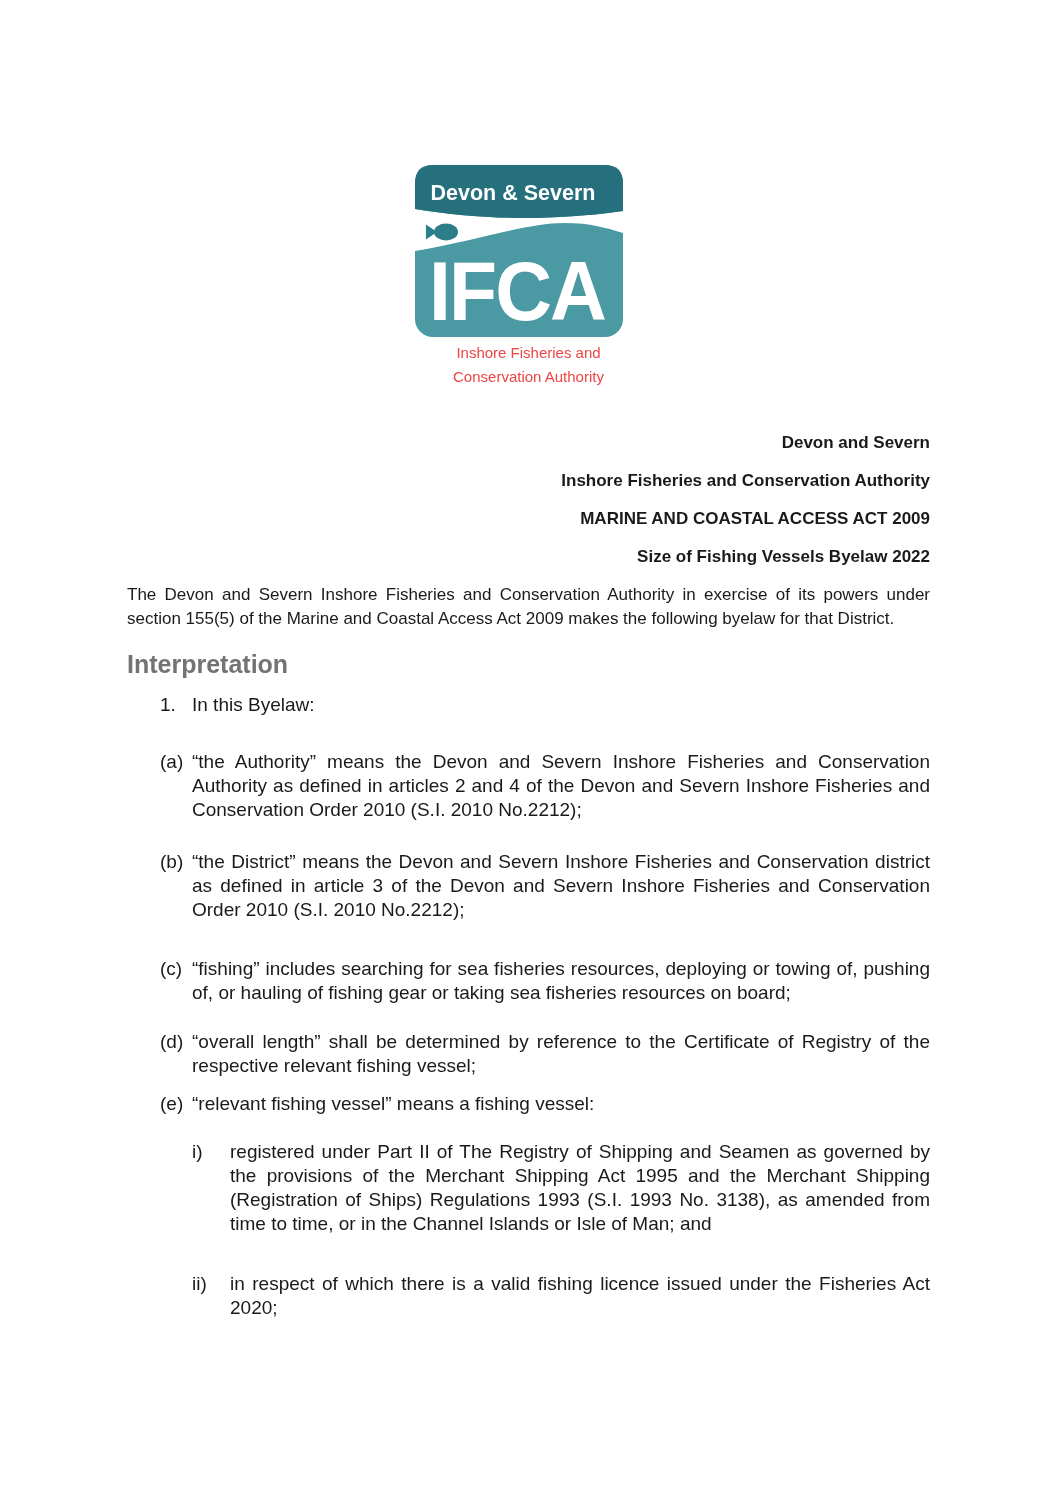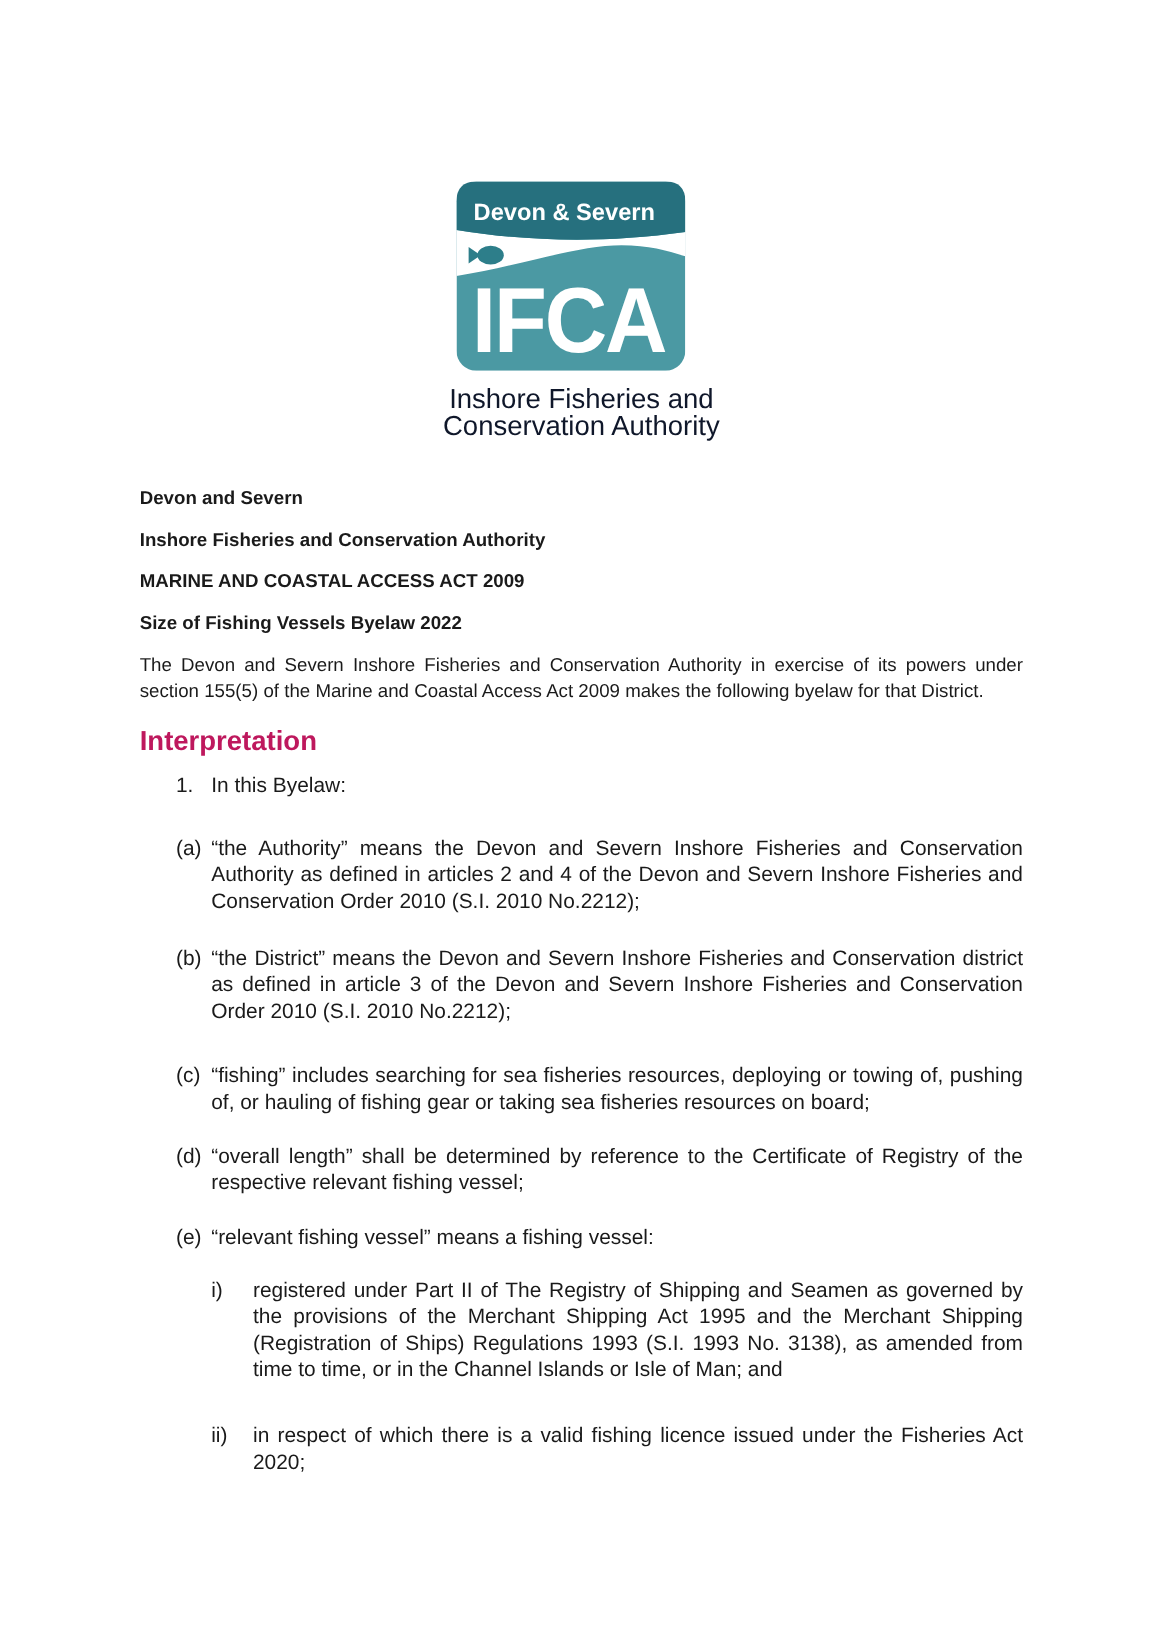--- a/index.html
+++ b/index.html
@@ -39,50 +39,50 @@
     fill: #ffffff;
   }
   .logo-acronym-text {
     font-family: "Liberation Sans", sans-serif;
     font-weight: bold;
     font-size: 84px;
     fill: #ffffff;
     letter-spacing: -2px;
   }
   .logo-caption {
-    margin-top: 14px;
+    margin-top: 4px;
     text-align: center;
-    font-size: 25px;
+    font-size: 15px;
     line-height: 24px;
-    color: #0f172a;
+    color: #ef4444;
   }
   
   .doc-heading {
     margin: 18px 0 0 0;
-    text-align: left;
+    text-align: right;
     font-weight: bold;
     font-size: 17px;
     line-height: 20px;
   }
   .doc-heading.first {
     margin-top: 44px;
   }
   
   .intro {
     margin: 16px 0 0 0;
     font-size: 17px;
     line-height: 24px;
     text-align: justify;
   }
   .section-title {
     margin: 18px 0 0 0;
     font-size: 25px;
     line-height: 30px;
     font-weight: bold;
-    color: #be185d;
+    color: #737373;
   }
   .li {
     margin: 0;
     font-size: 19px;
     line-height: 24px;
     text-align: justify;
   }
   .li.lvl1, .li.lvl2 {
     padding-left: 65px;
     text-indent: -32px;
@@ -157,21 +157,21 @@
     </p>
 
     <p class="li lvl2" style="margin-top:35px">
       <span class="marker">(c)</span><span>“fishing” includes searching for sea fisheries resources, deploying or towing of, pushing of, or hauling of fishing gear or taking sea fisheries resources on board;</span>
     </p>
 
     <p class="li lvl2" style="margin-top:25px">
       <span class="marker">(d)</span><span>“overall length” shall be determined by reference to the Certificate of Registry of the respective relevant fishing vessel;</span>
     </p>
 
-    <p class="li lvl2 single" style="margin-top:26px">
+    <p class="li lvl2 single" style="margin-top:14px">
       <span class="marker">(e)</span><span>“relevant fishing vessel” means a fishing vessel:</span>
     </p>
 
     <p class="li lvl3" style="margin-top:24px">
       <span class="marker">i)</span><span>registered under Part II of The Registry of Shipping and Seamen as governed by the provisions of the Merchant Shipping Act 1995 and the Merchant Shipping (Registration of Ships) Regulations 1993 (S.I. 1993 No. 3138), as amended from time to time, or in the Channel Islands or Isle of Man; and</span>
     </p>
 
     <p class="li lvl3" style="margin-top:36px">
       <span class="marker">ii)</span><span>in respect of which there is a valid fishing licence issued under the Fisheries Act 2020;</span>
     </p>

